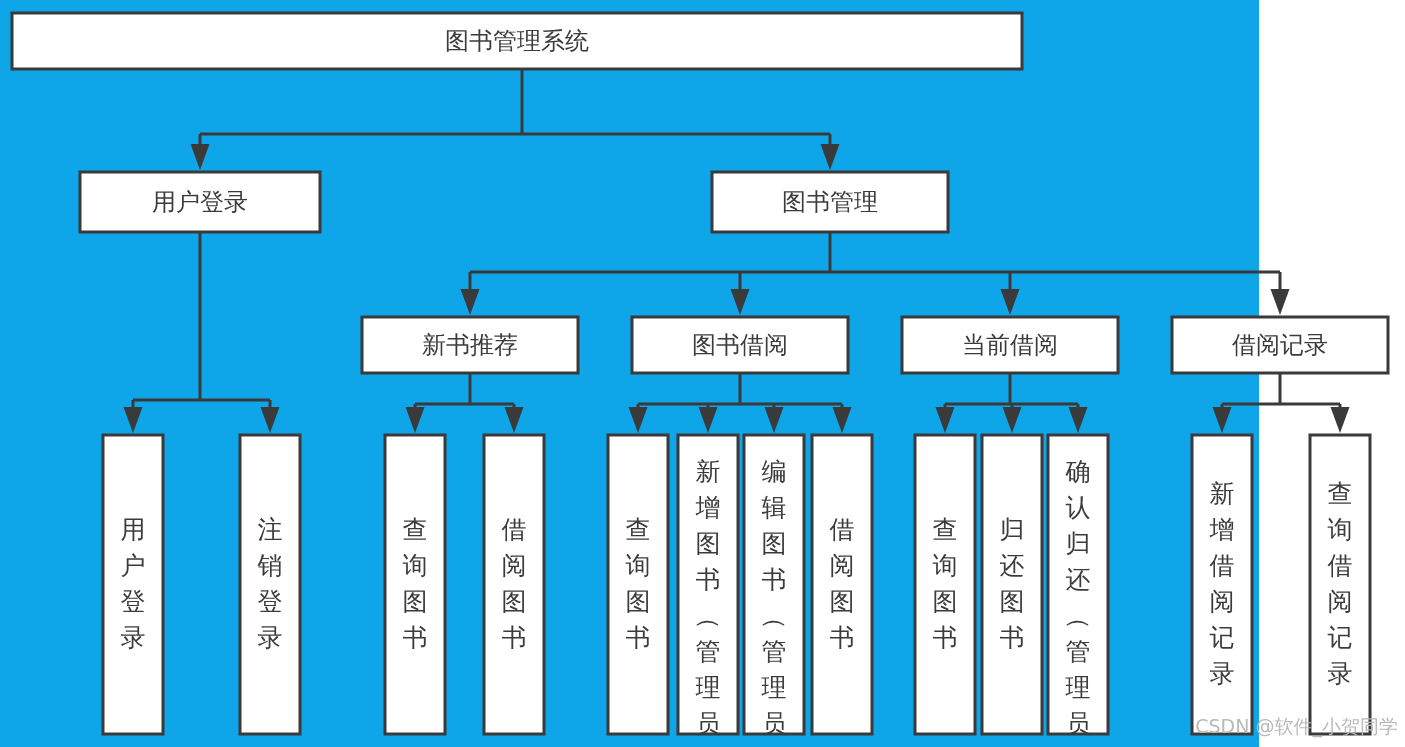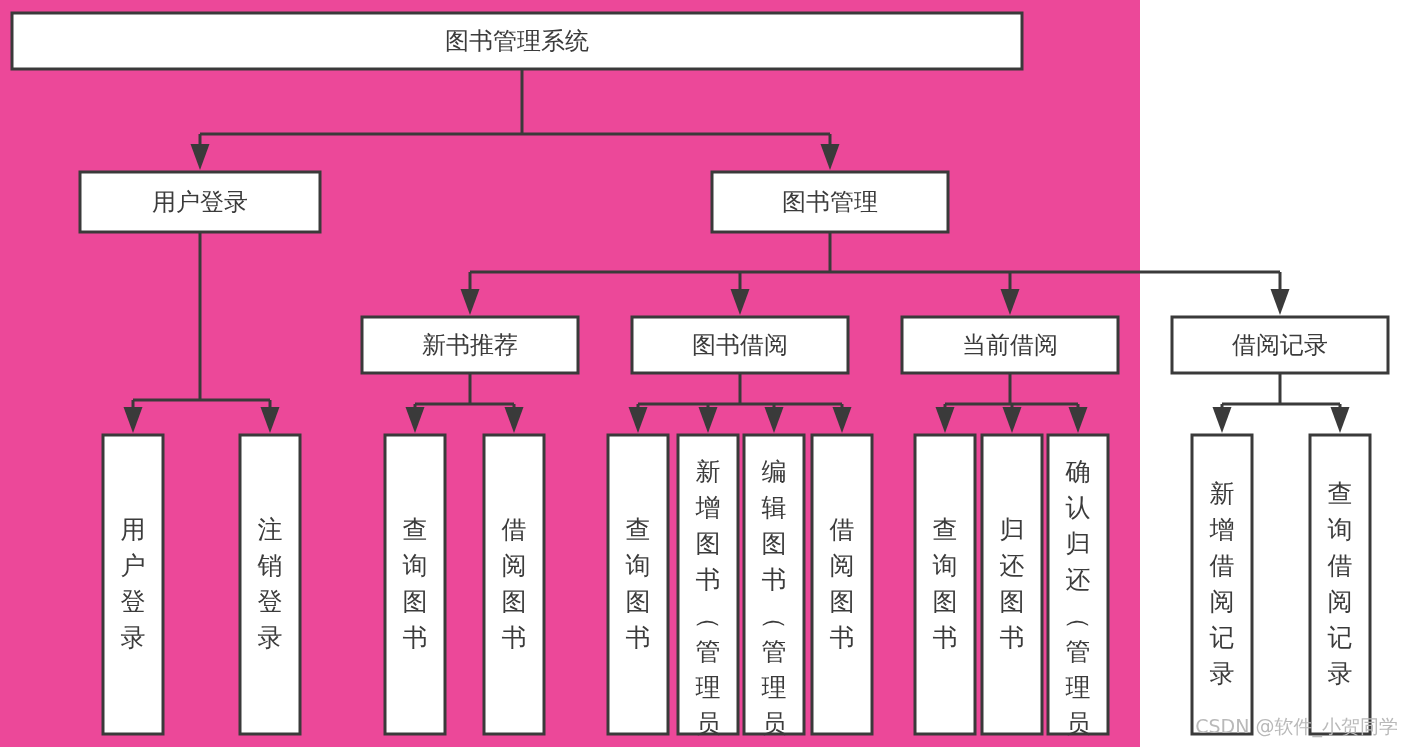--- a/index.html
+++ b/index.html
@@ -8,23 +8,23 @@
     background: #ffffff;
   }
   body {
     width: 1405px;
     height: 747px;
     font-family: "DejaVu Sans", "Liberation Sans", sans-serif;
     overflow: hidden;
   }
   #diagram-root {
     position: relative;
-    width: 1140px;
+    width: 1259px;
     height: 747px;
-    background: #ec4899;
+    background: #0ea5e9;
   }
   svg#flowchart {
     display: block;
     width: 1405px;
     height: 747px;
   }
   .node-box {
     fill: #ffffff;
     stroke: #3a3a3a;
     stroke-width: 3;

